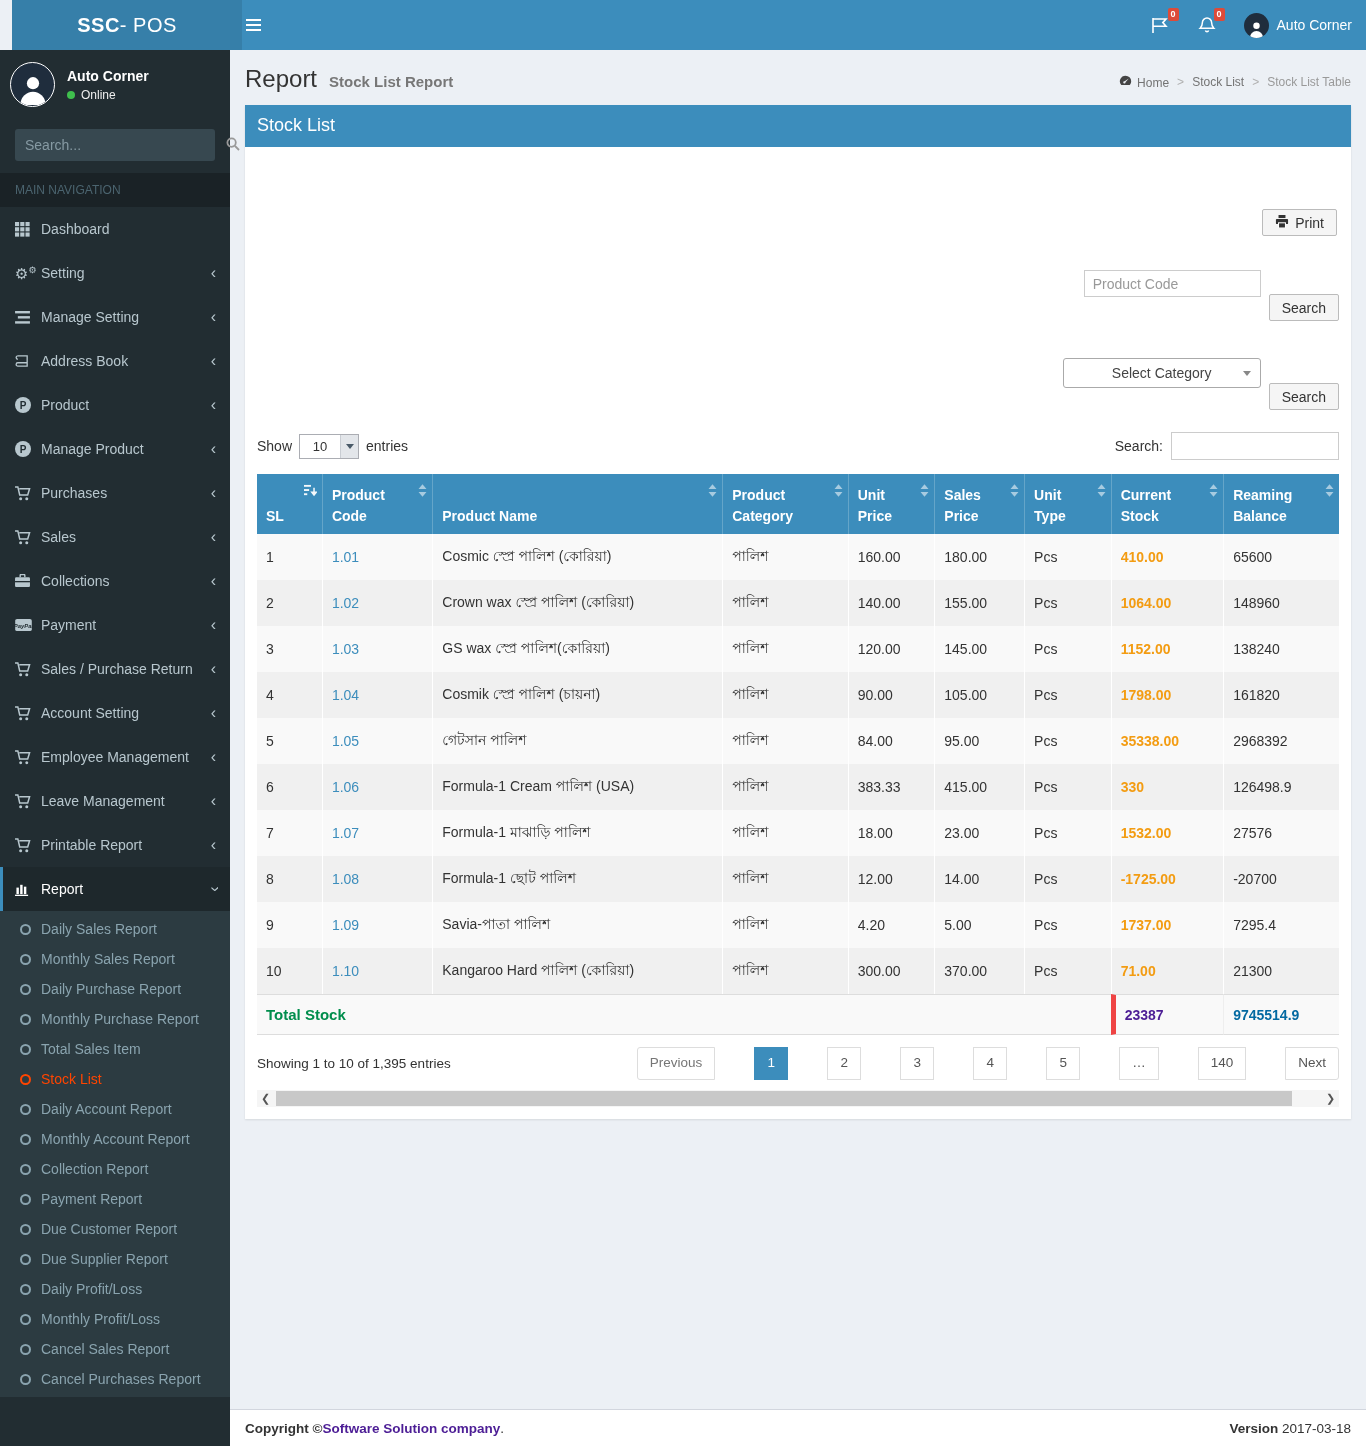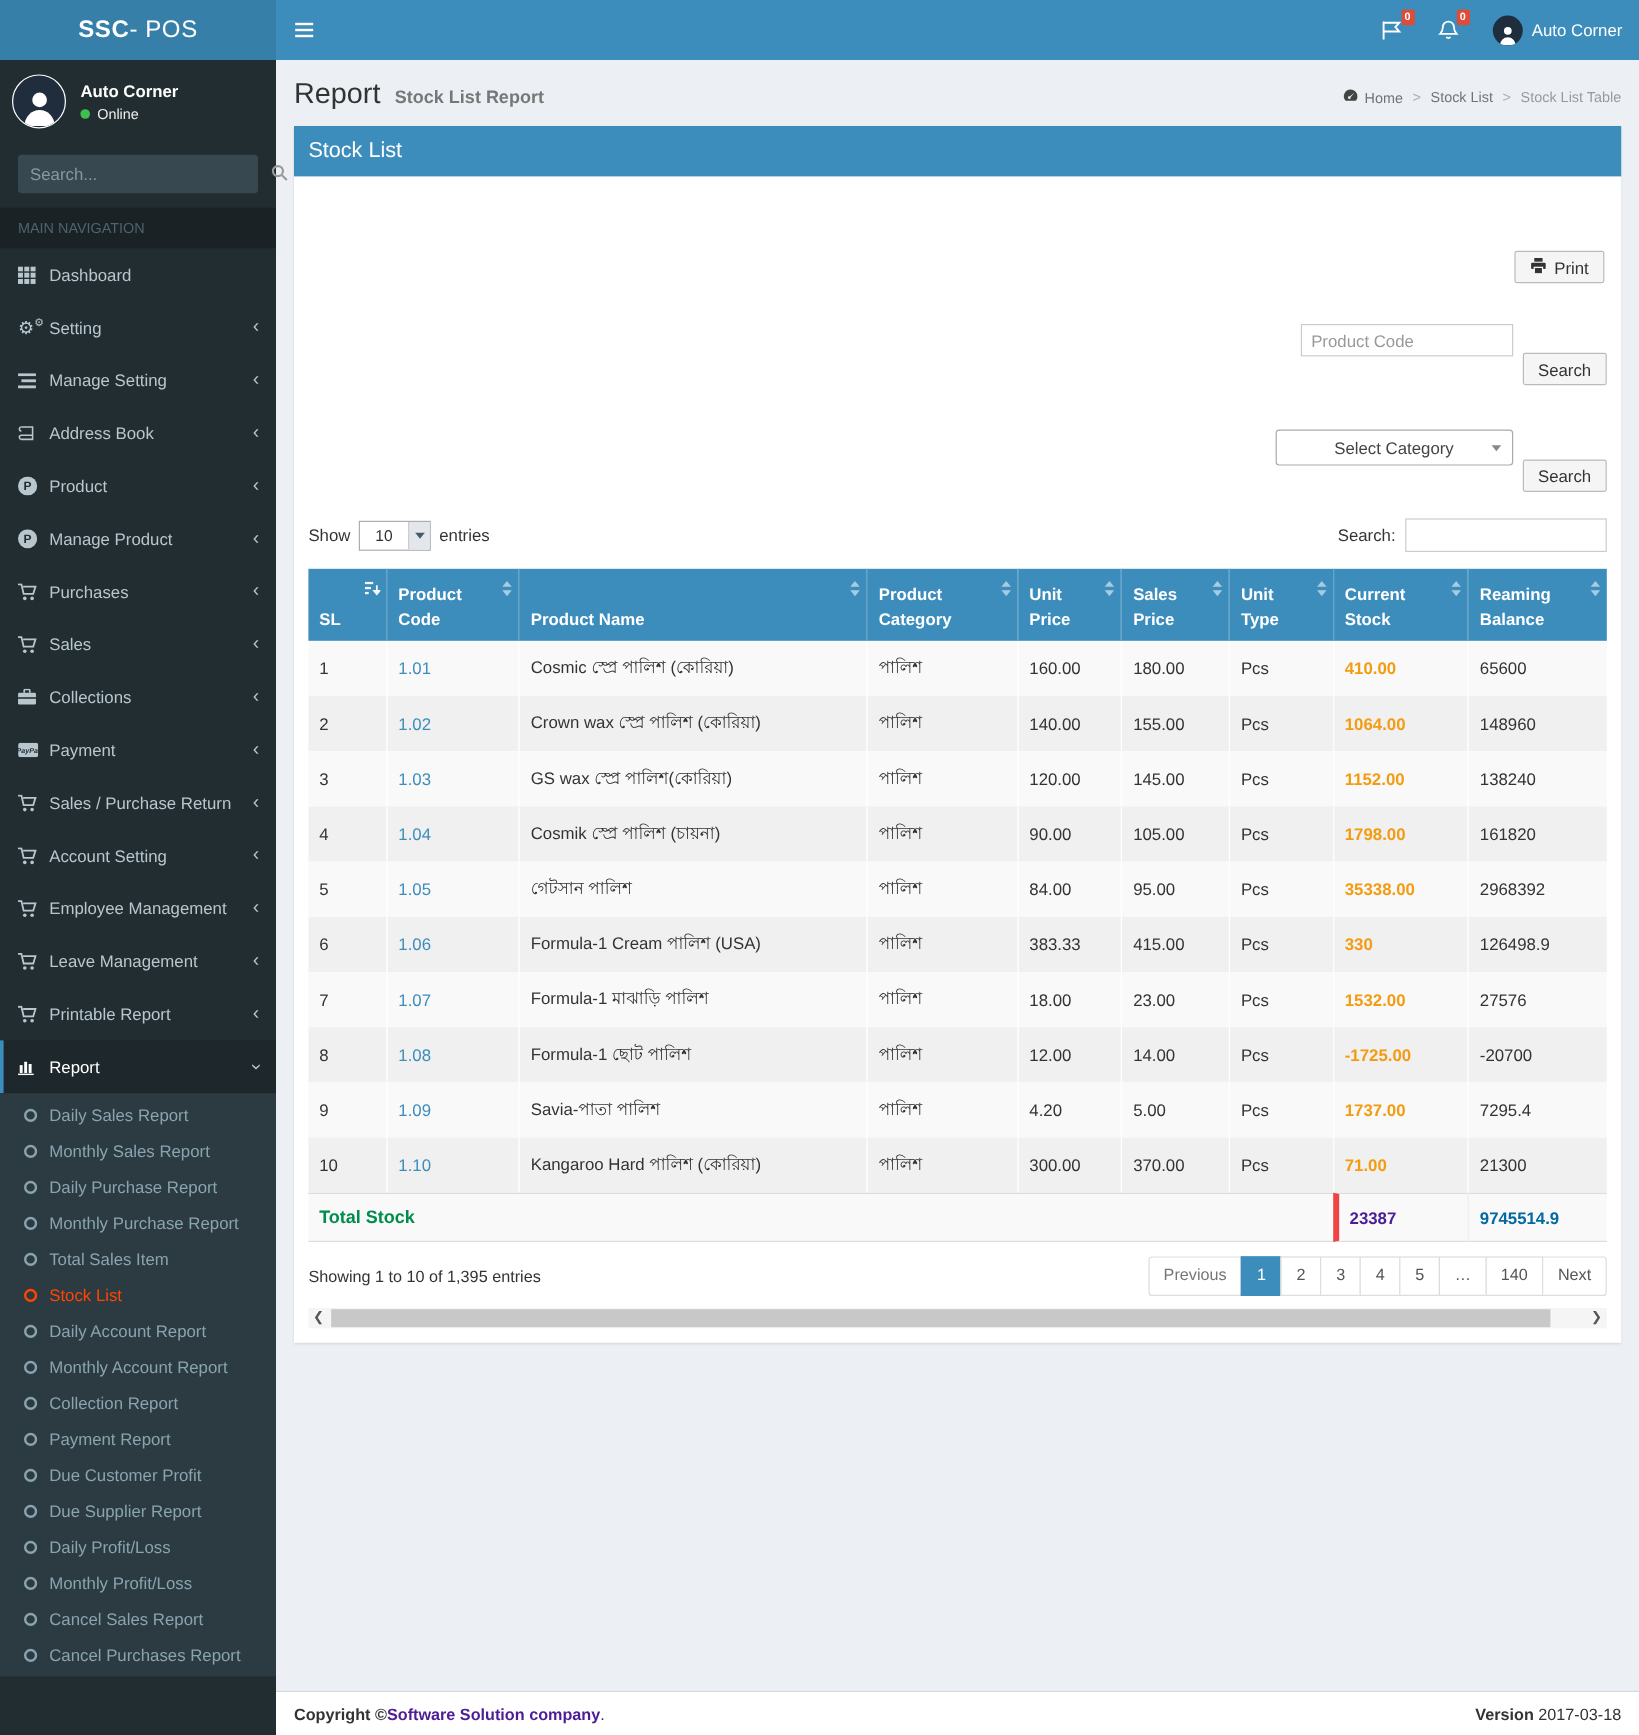--- a/index.html
+++ b/index.html
@@ -6,21 +6,21 @@
   html,body { width:1366px; }
   body {
     font-family: "Liberation Sans", "DejaVu Sans", sans-serif;
     font-size: 14px; color:#333; background:#ecf0f5;
   }
   .app { position:relative; width:1366px; min-height:1446px; }
 
   
   .main-header { position:relative; height:50px; z-index:10; }
   .logo {
-    position:absolute; left:0; top:0; width:230px; height:50px;
+    position:absolute; left:12px; top:0; width:230px; height:50px;
     background:#367fa9; color:#fff; display:flex; align-items:center; justify-content:center;
     font-size:20px; letter-spacing:.5px; cursor:pointer;
   }
   .logo .b { font-weight:bold; }
   .navbar {
     margin-left:230px; height:50px; background:#3c8dbc;
     display:flex; align-items:stretch; justify-content:space-between;
   }
   .sidebar-toggle { width:46px; display:flex; align-items:center; justify-content:center; cursor:pointer; }
   .hamburger { display:inline-block; }
@@ -153,21 +153,21 @@
   .stock-val { color:#f39c12; font-weight:bold; }
   tr.total-row td {
     padding:11px 9px; border-top:1px solid #ddd; border-bottom:1px solid #ddd; background:#fff; font-weight:bold;
   }
   tr.total-row .t-label { color:#008d4c; font-size:15px; }
   tr.total-row .t-stock { color:#4c1d95; border-left:5px solid #ef4444; }
   tr.total-row .t-bal { color:#0369a1; border-left:1px solid #eee; }
 
   .table-footer { display:flex; justify-content:space-between; align-items:center; margin-top:12px; }
   .dt-info { font-size:13.5px; color:#333; }
-  .pagination { list-style:none; display:flex; }
+  .pagination { list-style:none; display:flex;gap:40px; }
   .page-btn {
     min-width:34px; padding:6px 12px; border:1px solid #ddd; background:#fff; color:#555;
     font-size:13.5px; text-align:center; cursor:pointer; margin-left:-1px; line-height:1.4;
   }
   .page-btn:first-child { border-radius:3px 0 0 3px; margin-left:0; color:#767676; }
   .page-btn:last-child { border-radius:0 3px 3px 0; }
   .page-btn.active { background:#3c8dbc; border-color:#3c8dbc; color:#fff; }
 
   .hscroll { display:flex; align-items:center; margin-top:10px; height:17px; background:#f5f5f5; }
   .hscroll .harrow { width:17px; text-align:center; color:#555; font-size:11px; line-height:17px; cursor:pointer; flex:none; }
@@ -471,21 +471,21 @@
           <li class="submenu-item">
             <span class="ci"></span>
             <span>Collection Report</span>
           </li>
           <li class="submenu-item">
             <span class="ci"></span>
             <span>Payment Report</span>
           </li>
           <li class="submenu-item">
             <span class="ci"></span>
-            <span>Due Customer Profit</span>
+            <span>Due Customer Report</span>
           </li>
           <li class="submenu-item">
             <span class="ci"></span>
             <span>Due Supplier Report</span>
           </li>
           <li class="submenu-item">
             <span class="ci"></span>
             <span>Daily Profit/Loss</span>
           </li>
           <li class="submenu-item">

